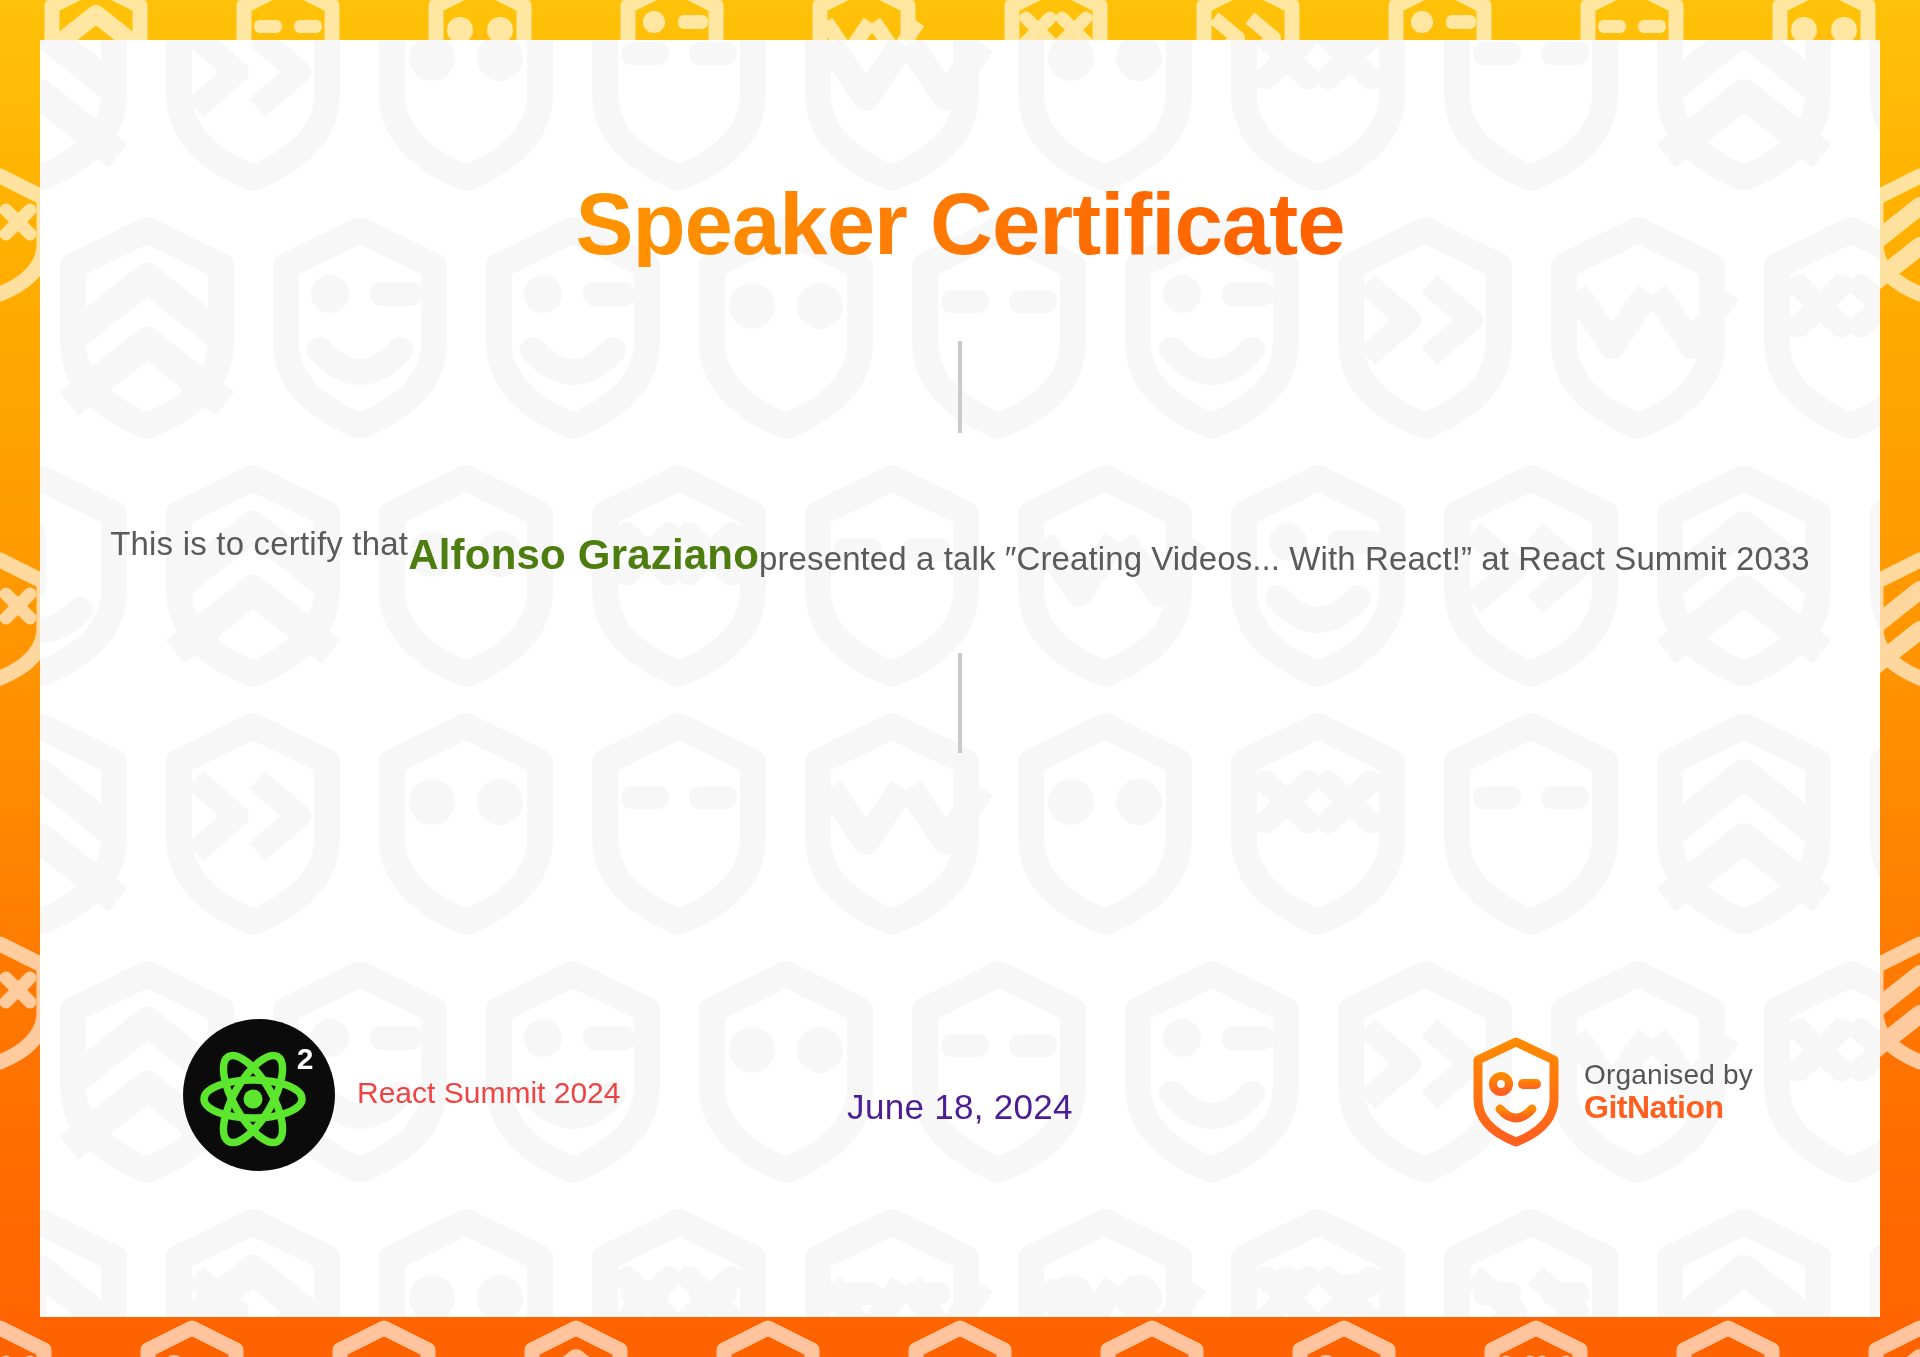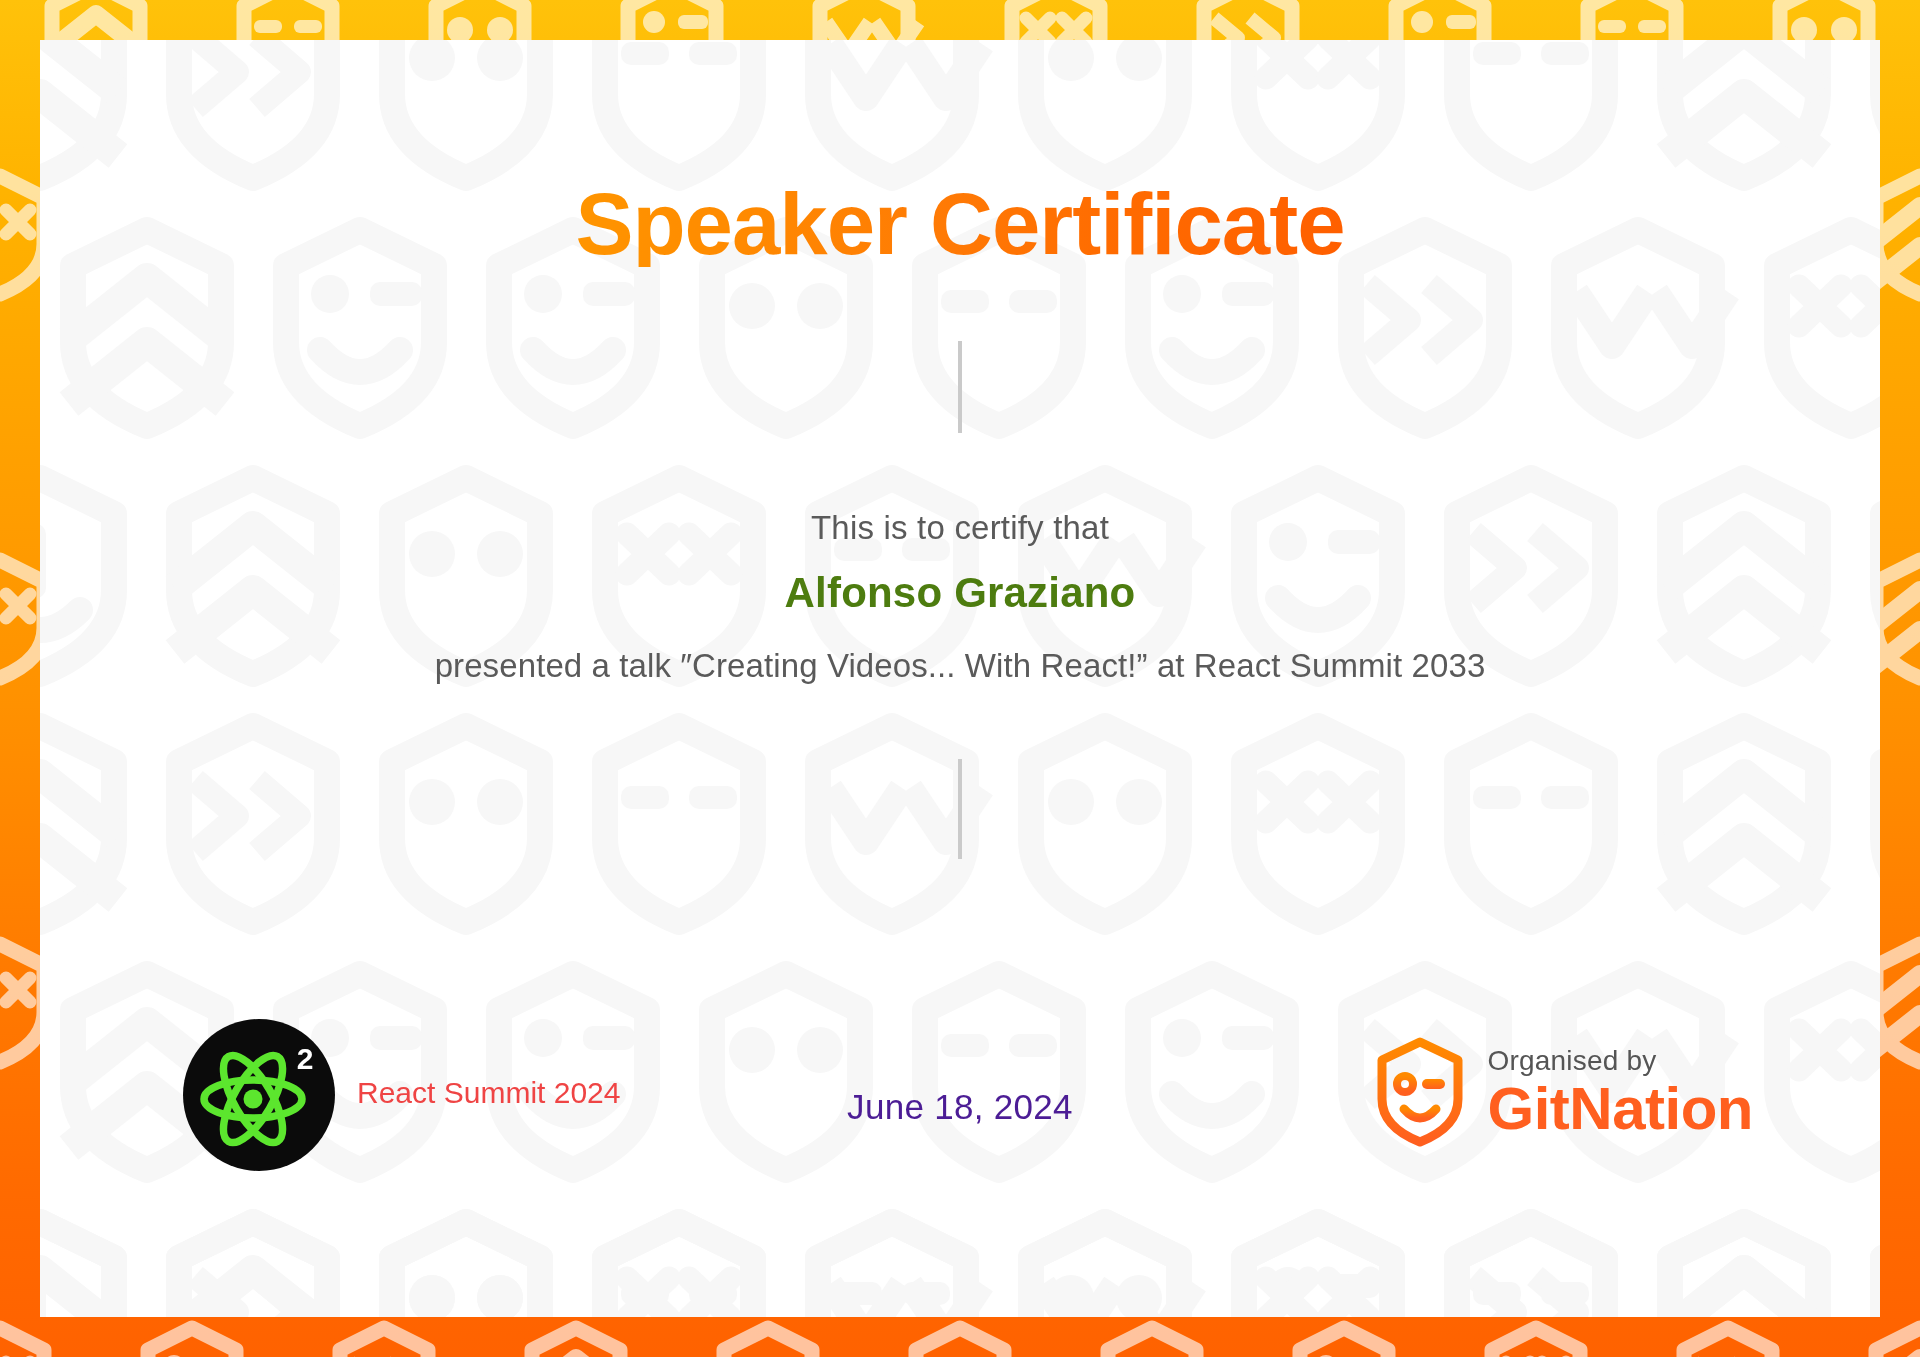--- a/index.html
+++ b/index.html
@@ -65,21 +65,21 @@
   .divider{
     width:4px;
     background:#CACACA;
   }
   #divider-top{height:92px;margin-top:74px;}
   #divider-bottom{height:100px;margin-top:74px;}
 
   
   #body-block{
     margin-top:76px;
-    display:flex;flex-direction:column;align-items:center;
+    display:flex;flex-direction:row;align-items:center;
   }
   #certify-line{
     font-size:33px;
     color:#5A5A5A;
     letter-spacing:.2px;
   }
   #recipient-name{
     margin-top:22px;
     font-size:42px;
     font-weight:bold;
@@ -143,23 +143,24 @@
   }
   #organiser-shield svg{display:block;width:100%;height:100%;}
   #organiser-text{
     display:flex;flex-direction:column;
     justify-content:center;
   }
   #organised-by{
     font-size:28px;
     color:#555555;
     letter-spacing:.2px;
+    text-align:center;
   }
   #organiser-name{
-    font-size:60px;
+    font-size:32px;
     font-weight:bold;
     color:#FF5F1F;
     letter-spacing:-.5px;
     line-height:1.05;
   }
 </style>
 </head>
 <body>
 
 <div id="certificate">

